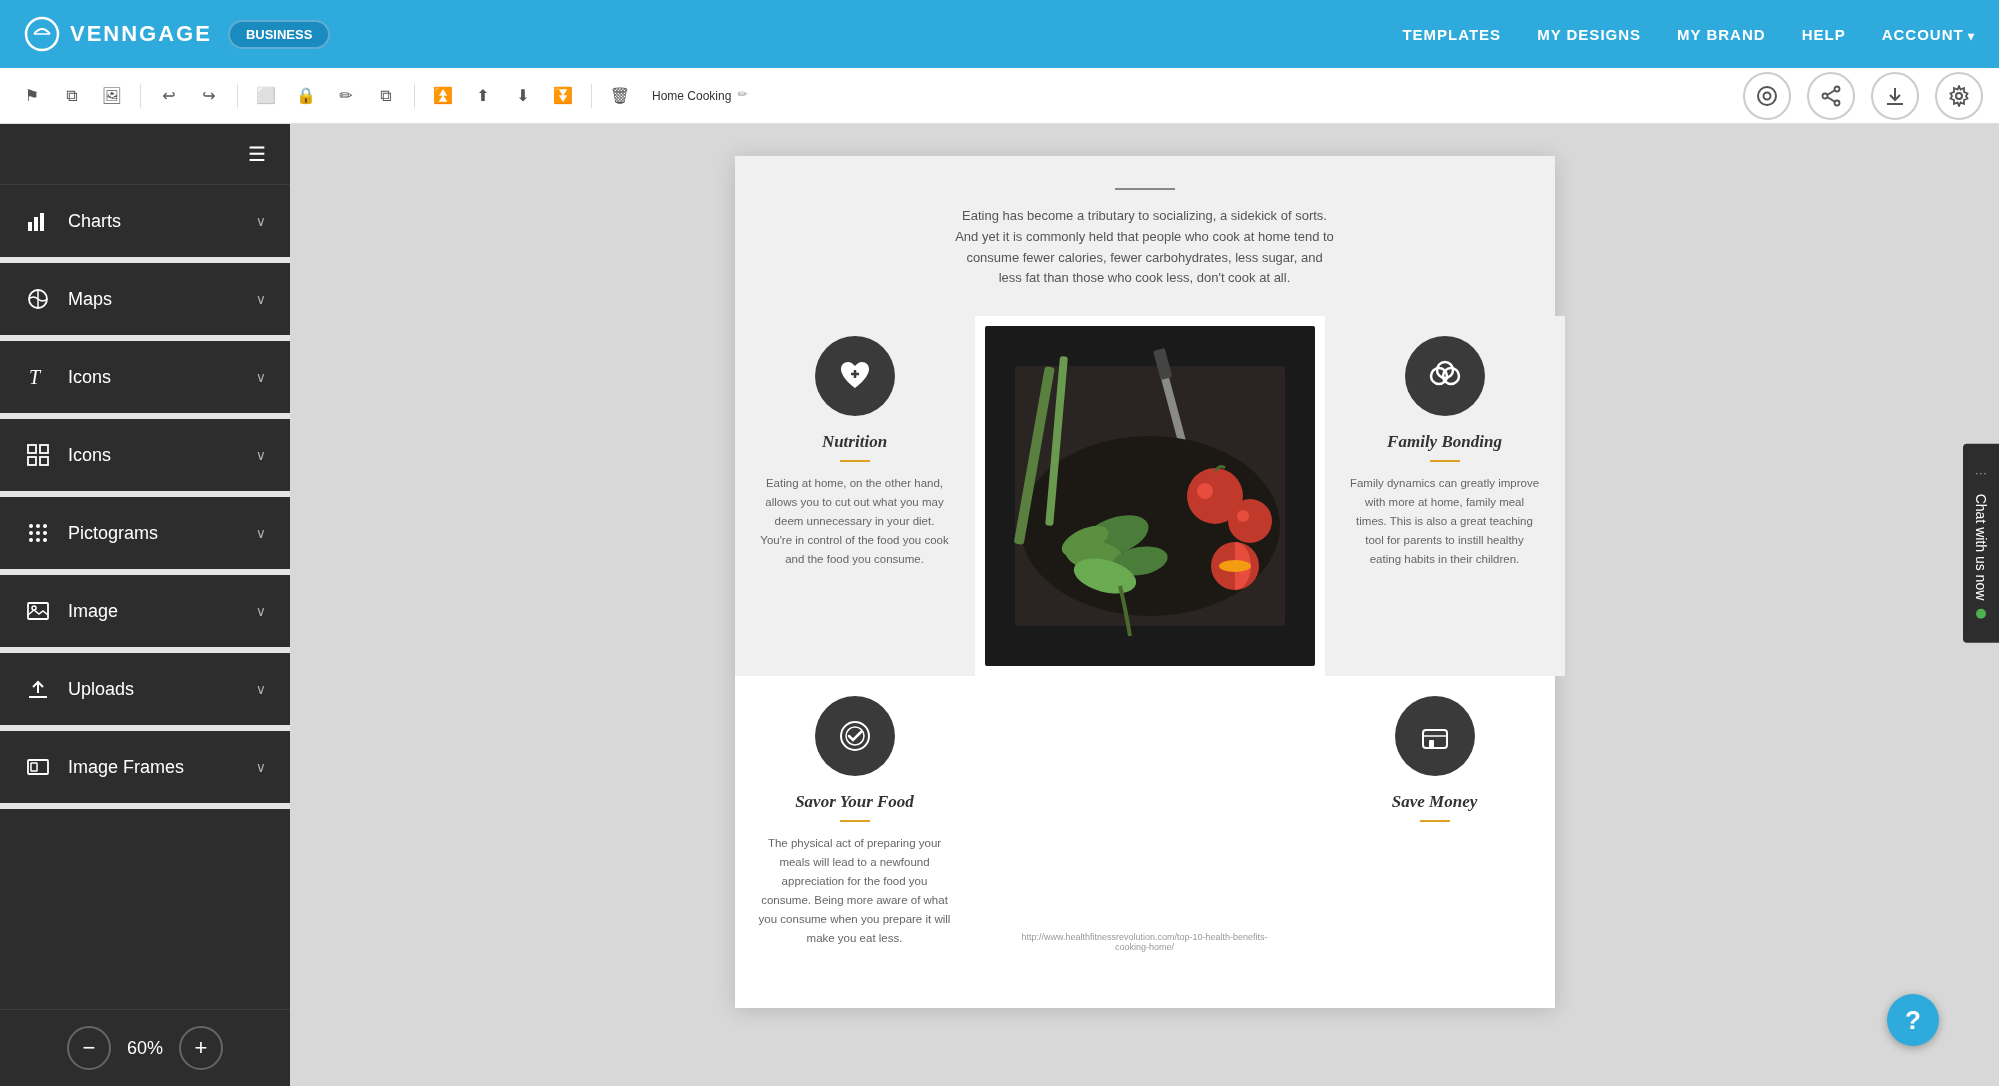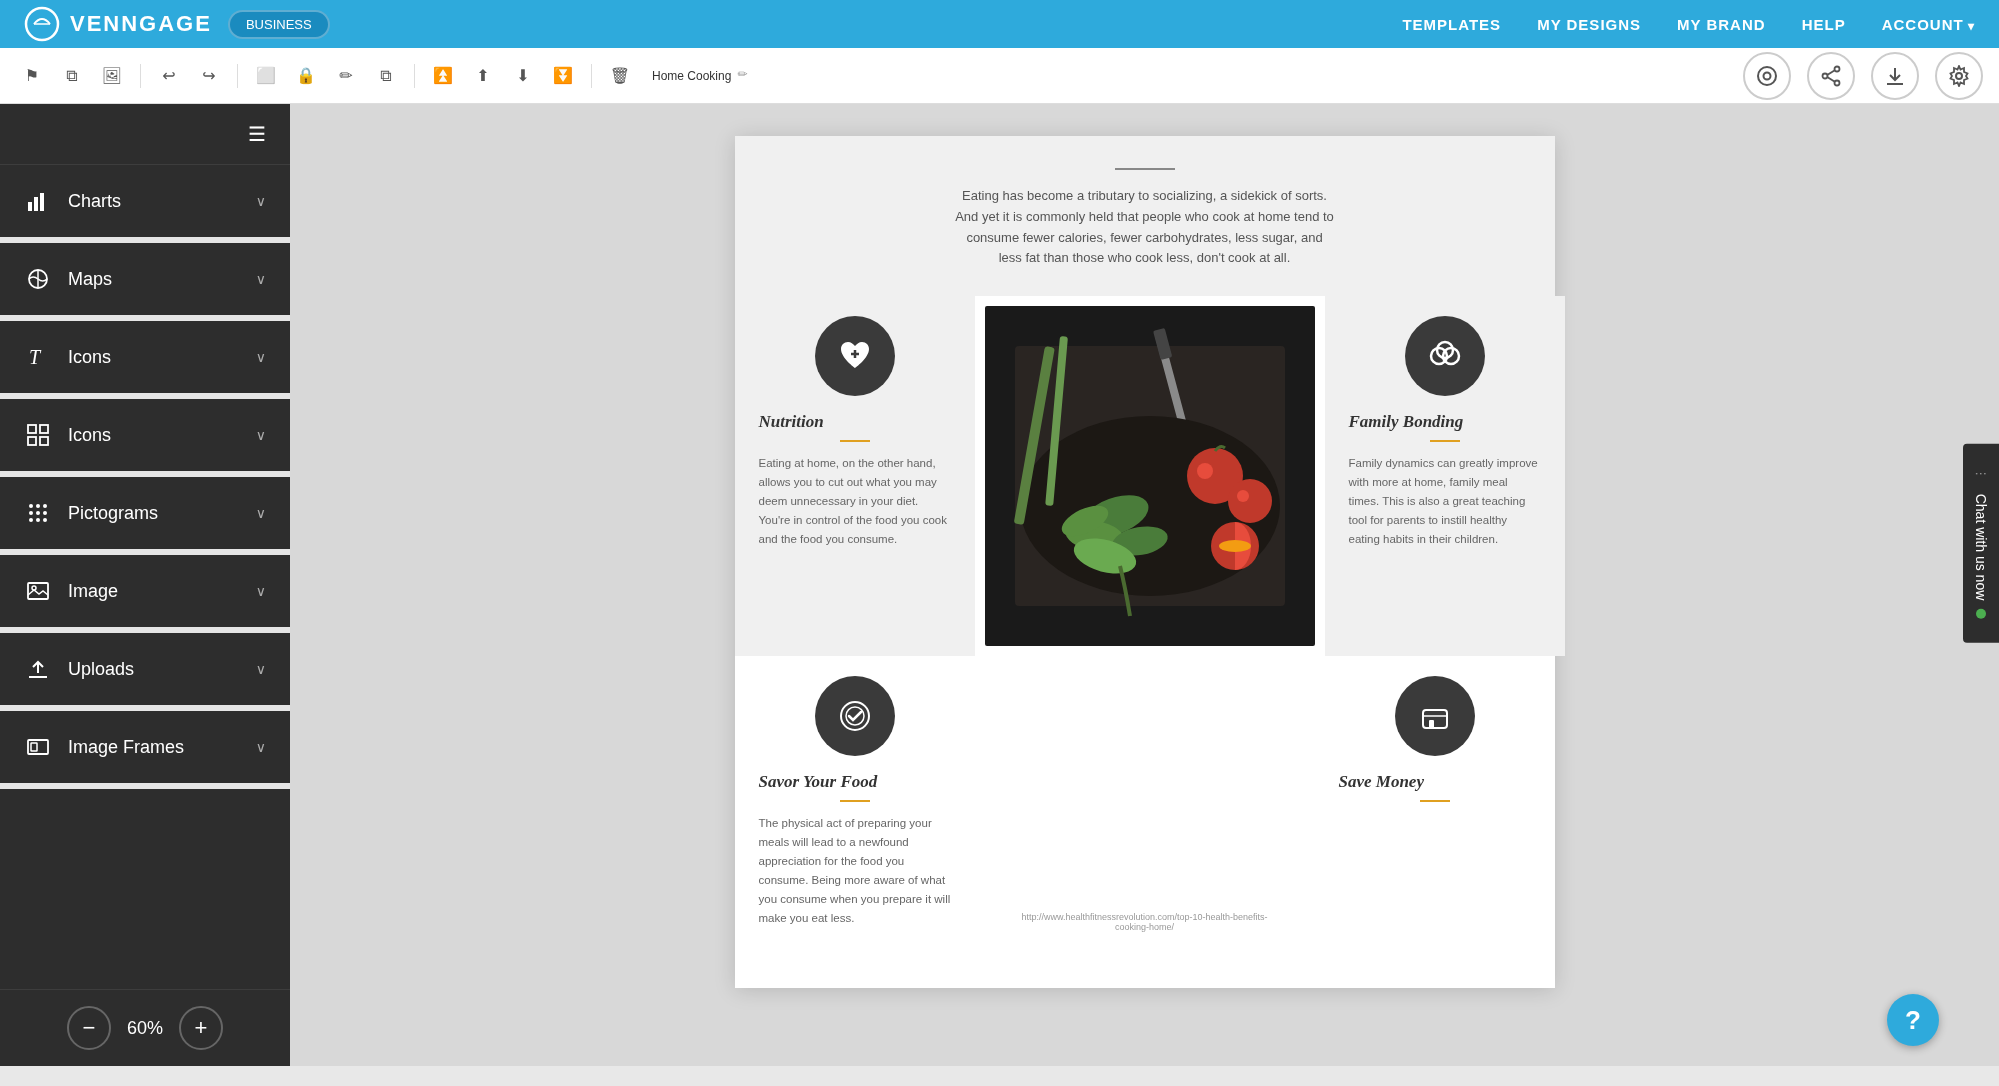--- a/index.html
+++ b/index.html
@@ -1,21 +1,21 @@
 <!DOCTYPE html>
 <html><head>
   <meta charset="utf-8">
   <style>
     * { box-sizing: border-box; margin: 0; padding: 0; }
     body { font-family: 'Arial', sans-serif; background: #e8e8e8; overflow: hidden; width: 1999px; height: 1086px; }
 
     
     .top-nav {
       background: #2eaadc;
-      height: 48px;
+      height: 68px;
       display: flex;
       align-items: center;
       padding: 0 24px;
       position: relative;
       z-index: 10;
     }
     .nav-logo {
       display: flex;
       align-items: center;
       gap: 10px;
@@ -25,21 +25,21 @@
       letter-spacing: 2px;
       margin-right: 16px;
     }
     .nav-logo svg { width: 36px; height: 36px; }
     .business-badge {
       background: #1a8bbf;
       color: white;
       border-radius: 20px;
       padding: 5px 16px;
       font-size: 13px;
-      font-weight: normal;
+      font-weight: bold;
       border: 2px solid rgba(255,255,255,0.3);
     }
     .nav-right {
       margin-left: auto;
       display: flex;
       align-items: center;
       gap: 36px;
     }
     .nav-link {
       color: white;
@@ -260,20 +260,21 @@
       font-size: 13px;
       line-height: 1.6;
       color: #555;
       font-family: Arial, sans-serif;
       max-width: 380px;
       margin: 7px auto;
     }
 
     .feature-col {
       padding: 20px 24px;
+      text-align: center;
     }
 
     .feature-icon-circle {
       width: 80px;
       height: 80px;
       border-radius: 50%;
       background: #3a3a3a;
       display: flex;
       align-items: center;
       justify-content: center;

